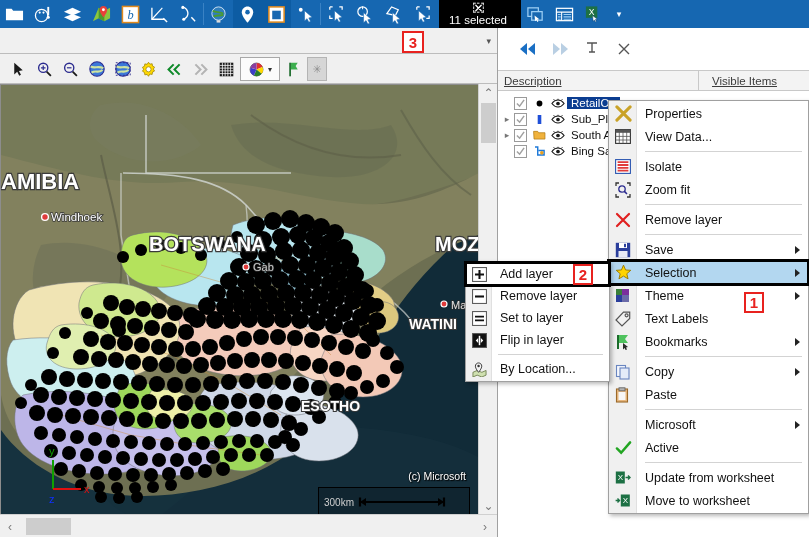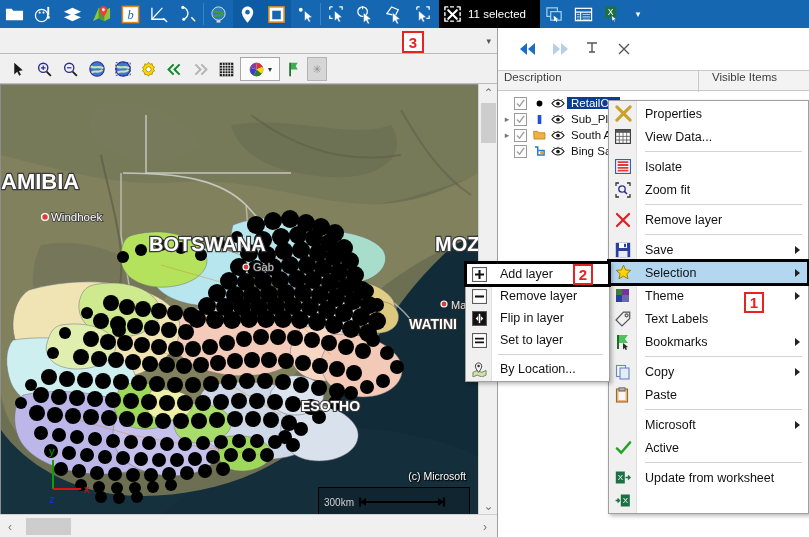--- a/index.html
+++ b/index.html
@@ -34,20 +34,21 @@
   .rb-sep { width: 1px; height: 22px; background: #3a82c4; }
   .rb-icon { width: 19px; height: 19px; display:block; }
 
   .sel-group {
     height: 28px;
     display: flex; align-items: center;
     background: #000; color: #fff;
     border: 2px solid #000;
     padding: 0 4px 0 2px;
     margin-left: 2px;
+    flex-direction: column;
   }
   .sel-count {
     color: #ffffff; font-size: 11.5px;
     padding: 0 8px 0 6px; white-space: nowrap;
     font-family: "Liberation Sans", sans-serif;
   }
   .rb-caret {
     width: 22px; height:28px; display:flex; align-items:center; justify-content:center;
     color:#fff; font-size:9px;
   }
@@ -176,22 +177,22 @@
   }
   .lp-hbtn {
     width: 32px; height: 32px;
     display:flex; align-items:center; justify-content:center;
   }
   .lp-colhead {
     position: relative; height: 21px;
     background: #f3f3f3;
     border-top: 1px solid #c8c8c8;
     border-bottom: 1px solid #c8c8c8;
-    display: flex; align-items: flex-start;
-    font-size: 11.5px; color: #3c3c3c;
+    display: flex; align-items: center;
+    font-size: 11.5px; color: #3c3c3c; text-decoration: underline;
   }
   .lp-colhead .c1 { padding-left: 6px; flex: 1; }
   .lp-colhead .divider { width:1px; height:21px; background:#c8c8c8; }
   .lp-colhead .c2 { width: 110px; padding-left: 13px; }
 
   .lp-tree { position: relative; background:#fff; height: 90px; }
   .lrow {
     height: 16px; display: flex; align-items: center;
     font-size: 11.5px; color: #111;
     padding-left: 2px;
@@ -1186,20 +1187,21 @@
     </div>
 
     <div class="mi">
       <span class="mi-icon">
         <svg width="16" height="15" viewBox="0 0 16 15">
           <path d="M0.6 7.5h4M2.5 5.5l2 2-2 2" fill="none" stroke="#1d7044" stroke-width="1.4"></path>
           <rect x="5.8" y="1.5" width="9" height="12" fill="#1d7044"></rect>
           <text x="10.3" y="10" font-size="8" fill="#fff" text-anchor="middle" font-family="Liberation Sans, sans-serif">X</text>
         </svg>
       </span>
+      <span class="mi-label">Move to worksheet</span>
     </div>
   </div>
 
   <div class="ctxmenu ctx-sub">
     <div class="ctx-gutter"></div>
 
     <div class="mi hl-plain">
       <span class="mi-icon">
         <svg width="15" height="15" viewBox="0 0 16 16">
           <rect x="0.6" y="0.6" width="14.8" height="14.8" fill="#fff" stroke="#555" stroke-width="1.1"></rect>
@@ -1210,43 +1212,43 @@
     </div>
 
     <div class="mi">
       <span class="mi-icon">
         <svg width="15" height="15" viewBox="0 0 16 16">
           <rect x="0.6" y="0.6" width="14.8" height="14.8" fill="#fff" stroke="#555" stroke-width="1.1"></rect>
           <path d="M3.2 8h9.6" stroke="#111" stroke-width="2.2"></path>
         </svg>
       </span>
       <span class="mi-label">Remove layer</span>
+    </div>
+
+    <div class="mi">
+      <span class="mi-icon">
+        <svg width="15" height="15" viewBox="0 0 16 16">
+          <rect x="0.6" y="0.6" width="14.8" height="14.8" fill="#fff" stroke="#555" stroke-width="1.1"></rect>
+          <path d="M3.2 6h9.6M3.2 10h9.6" stroke="#111" stroke-width="1.9"></path>
+        </svg>
+      </span>
+      <span class="mi-label">Set to layer</span>
     </div>
 
     <div class="mi">
       <span class="mi-icon">
         <svg width="15" height="15" viewBox="0 0 16 16">
           <rect x="0.6" y="0.6" width="14.8" height="14.8" fill="#111" stroke="#555" stroke-width="1.1"></rect>
           <path d="M4 8l2.6-2.6v5.2zM12 8L9.4 5.4v5.2z" fill="#fff"></path>
           <rect x="7.2" y="3" width="1.6" height="10" fill="#fff"></rect>
         </svg>
       </span>
       <span class="mi-label">Flip in layer</span>
     </div>
 
-    <div class="mi">
-      <span class="mi-icon">
-        <svg width="15" height="15" viewBox="0 0 16 16">
-          <rect x="0.6" y="0.6" width="14.8" height="14.8" fill="#fff" stroke="#555" stroke-width="1.1"></rect>
-          <path d="M3.2 6h9.6M3.2 10h9.6" stroke="#111" stroke-width="1.9"></path>
-        </svg>
-      </span>
-      <span class="mi-label">Set to layer</span>
-    </div>
-
     <div class="msep"></div>
 
     <div class="mi">
       <span class="mi-icon">
         <svg width="15" height="15" viewBox="0 0 16 16">
           <path d="M1 11l4.5-2 5 2 4.5-2v5l-4.5 2-5-2-4.5 2z" fill="#cfe0b0" stroke="#6a7a4a" stroke-width="0.9"></path>
           <path d="M7 1c1.9 0 3.4 1.5 3.4 3.4 0 2.6-3.4 6.6-3.4 6.6S3.6 7 3.6 4.4C3.6 2.5 5.1 1 7 1z" fill="#f2f2f2" stroke="#333" stroke-width="1"></path>
           <circle cx="7" cy="4.3" r="1.3" fill="#333"></circle>
         </svg>
       </span>

